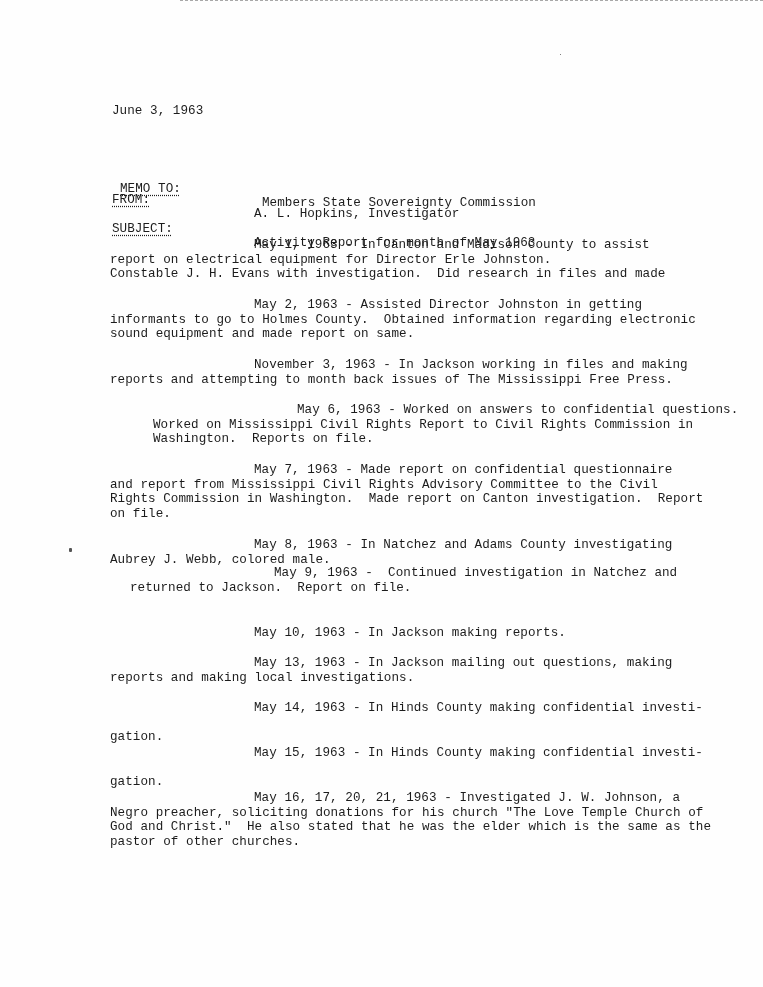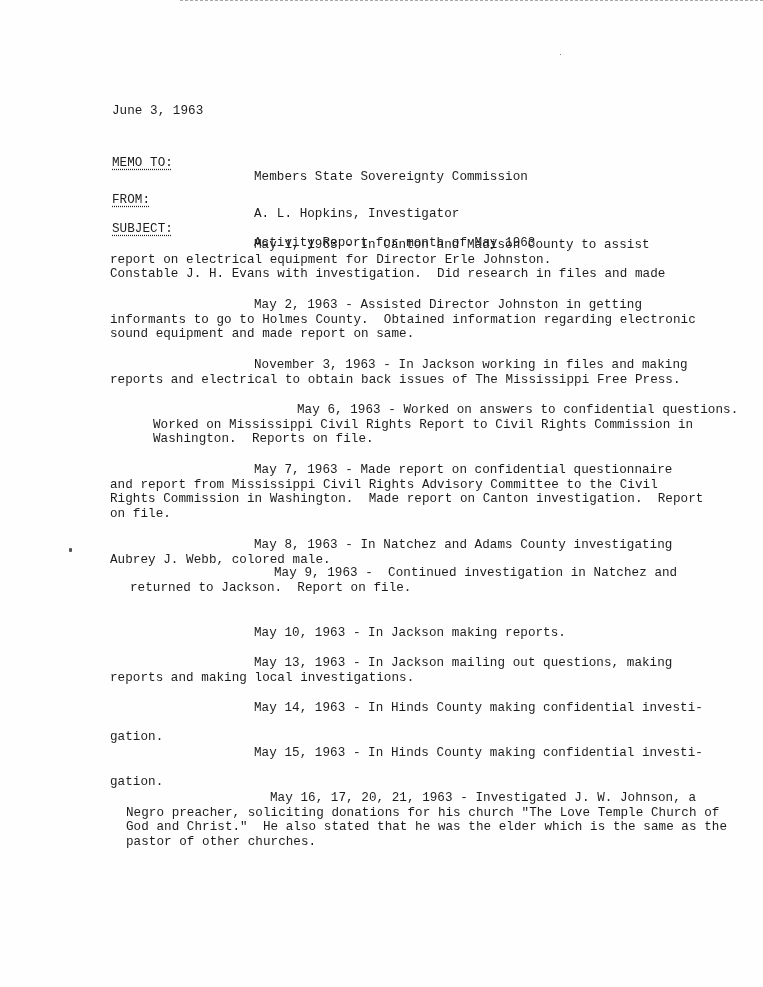--- a/index.html
+++ b/index.html
@@ -73,21 +73,21 @@
   </style>
 </head>
 <body>
 
 <div class="top-rule"></div>
 <div class="speck" style="left:560px;top:54px;width:1px;height:1px;"></div>
 <div class="speck" style="left:69px;top:548px;width:3px;height:4px;"></div>
 
 <div class="date-line">June 3, 1963</div>
 
-<div class="hdr-row" style="top:142px;">
+<div class="hdr-row" style="top:168px;margin-left:8px;">
   <span class="hdr-label">MEMO TO:</span>
   <span class="hdr-value">Members State Sovereignty Commission</span>
 </div>
 <div class="hdr-row" style="top:179px;">
   <span class="hdr-label">FROM:</span>
   <span class="hdr-value">A. L. Hopkins, Investigator</span>
 </div>
 <div class="hdr-row" style="top:208px;">
   <span class="hdr-label">SUBJECT:</span>
   <span class="hdr-value">Activity Report for month of May 1963</span>
@@ -99,21 +99,21 @@
       <span class="line">report on electrical equipment for Director Erle Johnston.</span>
       <span class="line">Constable J. H. Evans with investigation.  Did research in files and made</span>
     </div>
     <div class="entry" style="top: 298px;">
       <span class="line first"><span class="date">May 2, 1963</span><span> - Assisted Director Johnston in getting</span></span>
       <span class="line">informants to go to Holmes County.  Obtained information regarding electronic</span>
       <span class="line">sound equipment and made report on same.</span>
     </div>
     <div class="entry" style="top: 358px;">
       <span class="line first"><span class="date">November 3, 1963</span><span> - In Jackson working in files and making</span></span>
-      <span class="line">reports and electrical to obtain back issues of The Mississippi Free Press.</span>
+      <span class="line">reports and attempting to month back issues of The Mississippi Free Press.</span>
     </div>
     <div class="entry" style="top: 403px; margin-left: 43px;">
       <span class="line first"><span class="date">May 6, 1963</span><span> - Worked on answers to confidential questions.</span></span>
       <span class="line">Worked on Mississippi Civil Rights Report to Civil Rights Commission in</span>
       <span class="line">Washington.  Reports on file.</span>
     </div>
     <div class="entry" style="top: 463px;">
       <span class="line first"><span class="date">May 7, 1963</span><span> - Made report on confidential questionnaire</span></span>
       <span class="line">and report from Mississippi Civil Rights Advisory Committee to the Civil</span>
       <span class="line">Rights Commission in Washington.  Made report on Canton investigation.  Report</span>
@@ -137,19 +137,19 @@
     <div class="entry" style="top: 701px;">
       <span class="line first"><span class="date">May 14, 1963</span><span> - In Hinds County making confidential investi-</span></span>
       <span class="line">&nbsp;</span>
       <span class="line">gation.</span>
     </div>
     <div class="entry" style="top: 746px;">
       <span class="line first"><span class="date">May 15, 1963</span><span> - In Hinds County making confidential investi-</span></span>
       <span class="line">&nbsp;</span>
       <span class="line">gation.</span>
     </div>
-    <div class="entry" style="top: 791px; margin-left: 16px;">
+    <div class="entry" style="top: 791px;">
       <span class="line first"><span class="date">May 16, 17, 20, 21, 1963</span><span> - Investigated J. W. Johnson, a</span></span>
       <span class="line">Negro preacher, soliciting donations for his church "The Love Temple Church of</span>
       <span class="line">God and Christ."  He also stated that he was the elder which is the same as the</span>
       <span class="line">pastor of other churches.</span>
     </div>
   </div>
 
 </body></html>

